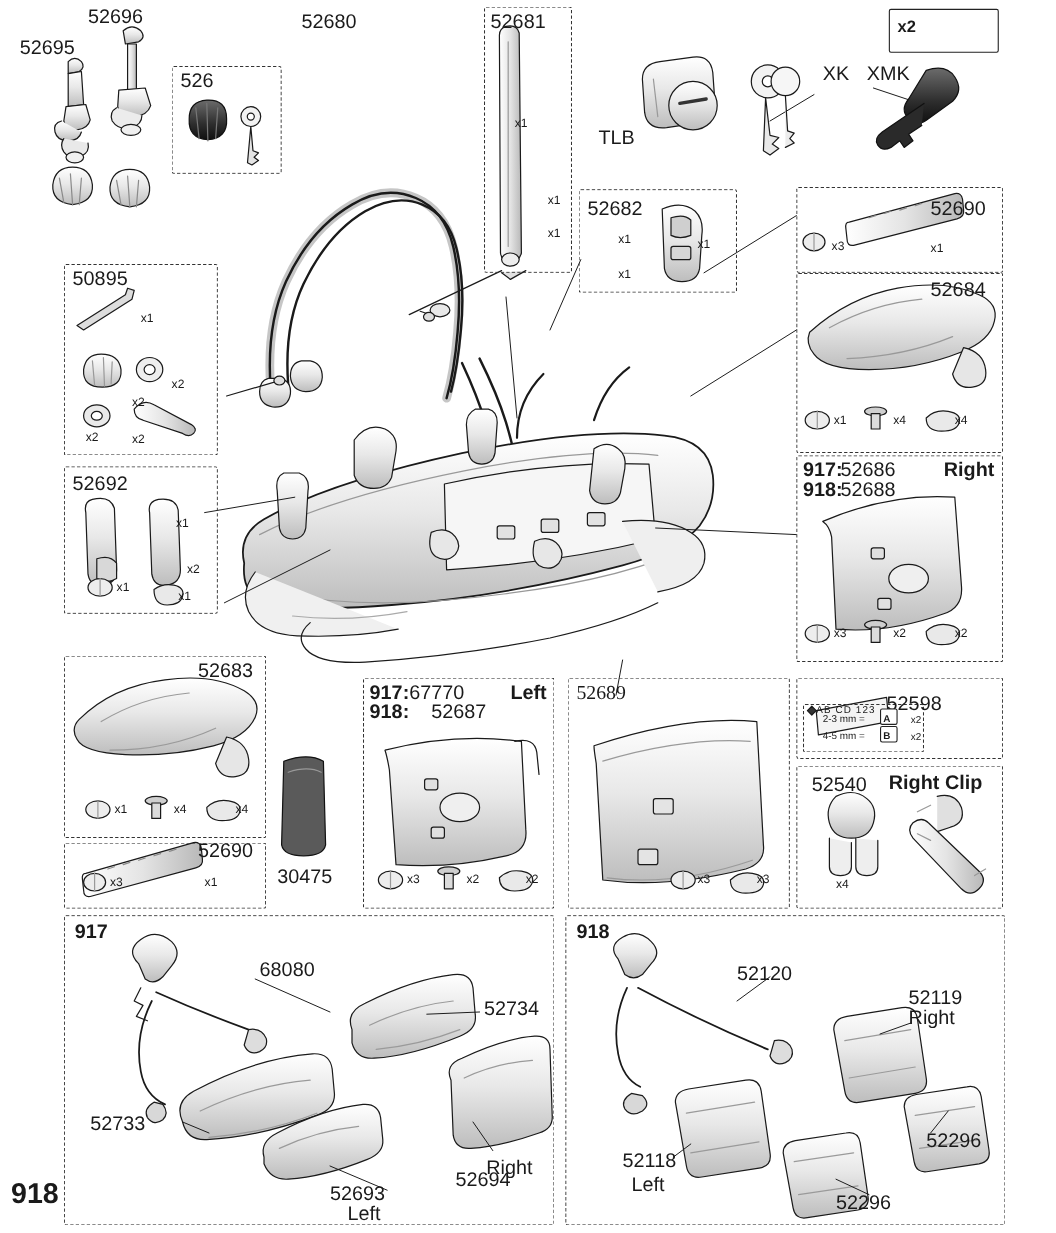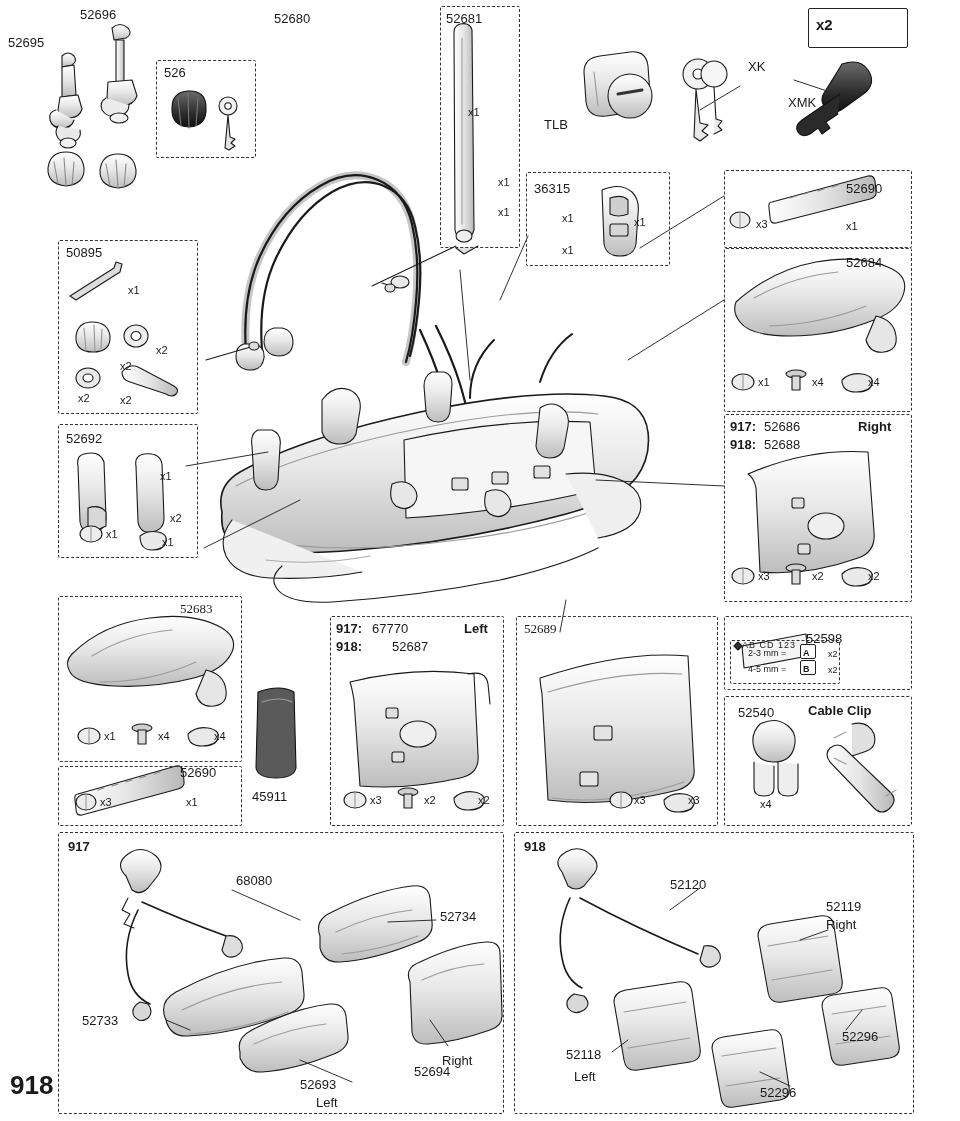--- a/index.html
+++ b/index.html
@@ -5,21 +5,21 @@
   html,body{margin:0;padding:0;}
   body{
     width:960px;height:1121px;
     background:#ffffff;
     font-family:"Liberation Sans", sans-serif;
     color:#1a1a1a;
     position:relative;
     overflow:hidden;
   }
   .sheet{position:absolute;left:0;top:0;width:960px;height:1121px;}
-  .lbl{position:absolute;font-size:13px;line-height:14px;white-space:nowrap;color:#1a1a1a;}
+  .lbl{position:absolute;font-size:18px;line-height:14px;white-space:nowrap;color:#1a1a1a;}
   .lbl.bold{font-weight:bold;}
   .lbl.tiny{font-size:9px;}
   .lbl.big{font-size:26px;font-weight:bold;}
   .box{position:absolute;border:1px dashed #333;border-radius:2px;background:transparent;}
   .boxsolid{position:absolute;border:1px solid #222;border-radius:2px;background:#fff;}
   svg{position:absolute;left:0;top:0;overflow:visible;}
   .qty{position:absolute;font-size:11px;white-space:nowrap;}
 </style>
 </head>
 <body>
@@ -415,40 +415,40 @@
   <div class="box" style="left:330px;top:616px;width:172px;height:208px;"></div>
   <div class="box" style="left:516px;top:616px;width:200px;height:208px;"></div>
   <div class="box" style="left:724px;top:616px;width:186px;height:72px;"></div>
   <div class="box" style="left:724px;top:696px;width:186px;height:128px;"></div>
   <div class="box" style="left:58px;top:832px;width:444px;height:280px;"></div>
   <div class="box" style="left:514px;top:832px;width:398px;height:280px;"></div>
   <div class="boxsolid" style="left:808px;top:8px;width:98px;height:38px;"></div>
 
   <div class="box" style="left:730px;top:640px;width:108px;height:42px;"></div>
 
-  <div class="lbl" style="left:8px;top:36px;">52695</div>
+  <div class="lbl" style="left:18px;top:36px;">52695</div>
   <div class="lbl" style="left:80px;top:8px;">52696</div>
   <div class="lbl" style="left:164px;top:66px;">526</div>
   <div class="lbl" style="left:274px;top:12px;">52680</div>
   <div class="lbl" style="left:446px;top:12px;">52681</div>
-  <div class="lbl" style="left:534px;top:182px;">36315</div>
+  <div class="lbl" style="left:534px;top:182px;">52682</div>
   <div class="lbl" style="left:66px;top:246px;">50895</div>
   <div class="lbl" style="left:846px;top:182px;">52690</div>
   <div class="lbl" style="left:846px;top:256px;">52684</div>
   <div class="lbl" style="left:66px;top:432px;">52692</div>
-  <div class="lbl" style="left:180px;top:602px;font-family:Liberation Serif, serif;">52683</div>
+  <div class="lbl" style="left:180px;top:602px;">52683</div>
   <div class="lbl" style="left:180px;top:766px;">52690</div>
-  <div class="lbl" style="left:252px;top:790px;">45911</div>
+  <div class="lbl" style="left:252px;top:790px;">30475</div>
   <div class="lbl" style="left:524px;top:622px;font-family:Liberation Serif, serif;">52689</div>
   <div class="lbl" style="left:806px;top:632px;">52598</div>
   <div class="lbl" style="left:738px;top:706px;">52540</div>
-  <div class="lbl bold" style="left:808px;top:704px;">Cable Clip</div>
+  <div class="lbl bold" style="left:808px;top:704px;">Right Clip</div>
   <div class="lbl" style="left:544px;top:118px;">TLB</div>
   <div class="lbl" style="left:748px;top:60px;">XK</div>
-  <div class="lbl" style="left:788px;top:60px;margin-top:36px;">XMK</div>
+  <div class="lbl" style="left:788px;top:60px;">XMK</div>
   <div class="lbl big" style="left:10px;top:1078px;">918</div>
   <div class="lbl" style="left:816px;top:18px;font-size:15px;font-weight:bold;">x2</div>
 
   <div class="lbl bold" style="left:730px;top:420px;">917:</div>
   <div class="lbl" style="left:764px;top:420px;">52686</div>
   <div class="lbl bold" style="left:730px;top:438px;">918:</div>
   <div class="lbl" style="left:764px;top:438px;">52688</div>
   <div class="lbl bold" style="left:858px;top:420px;">Right</div>
 
   <div class="lbl bold" style="left:336px;top:622px;">917:</div>

